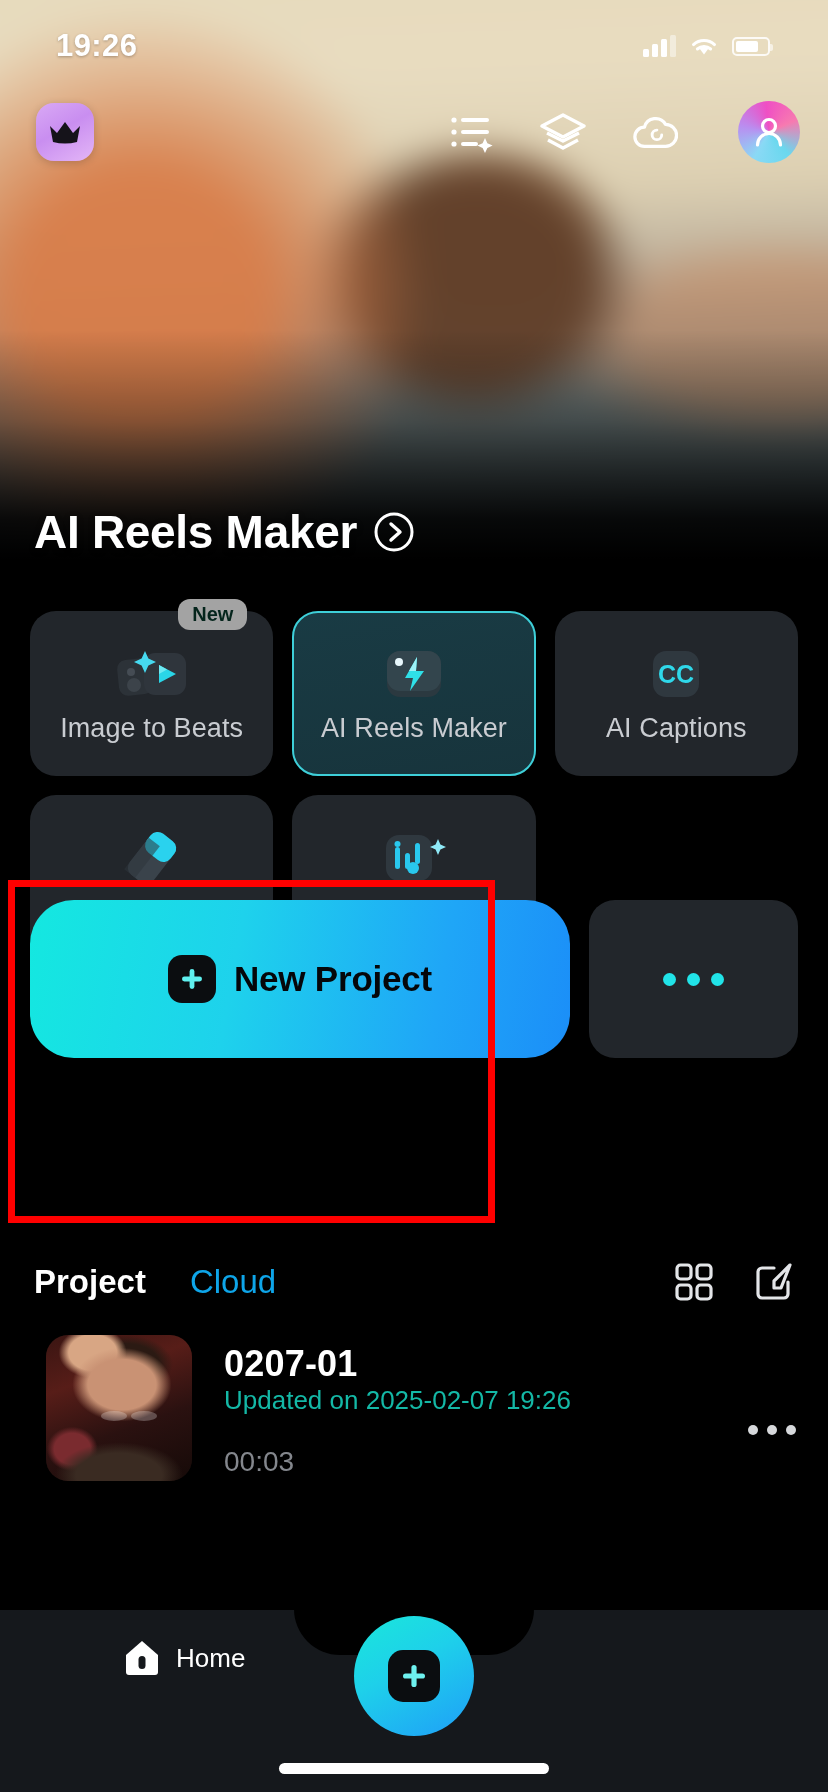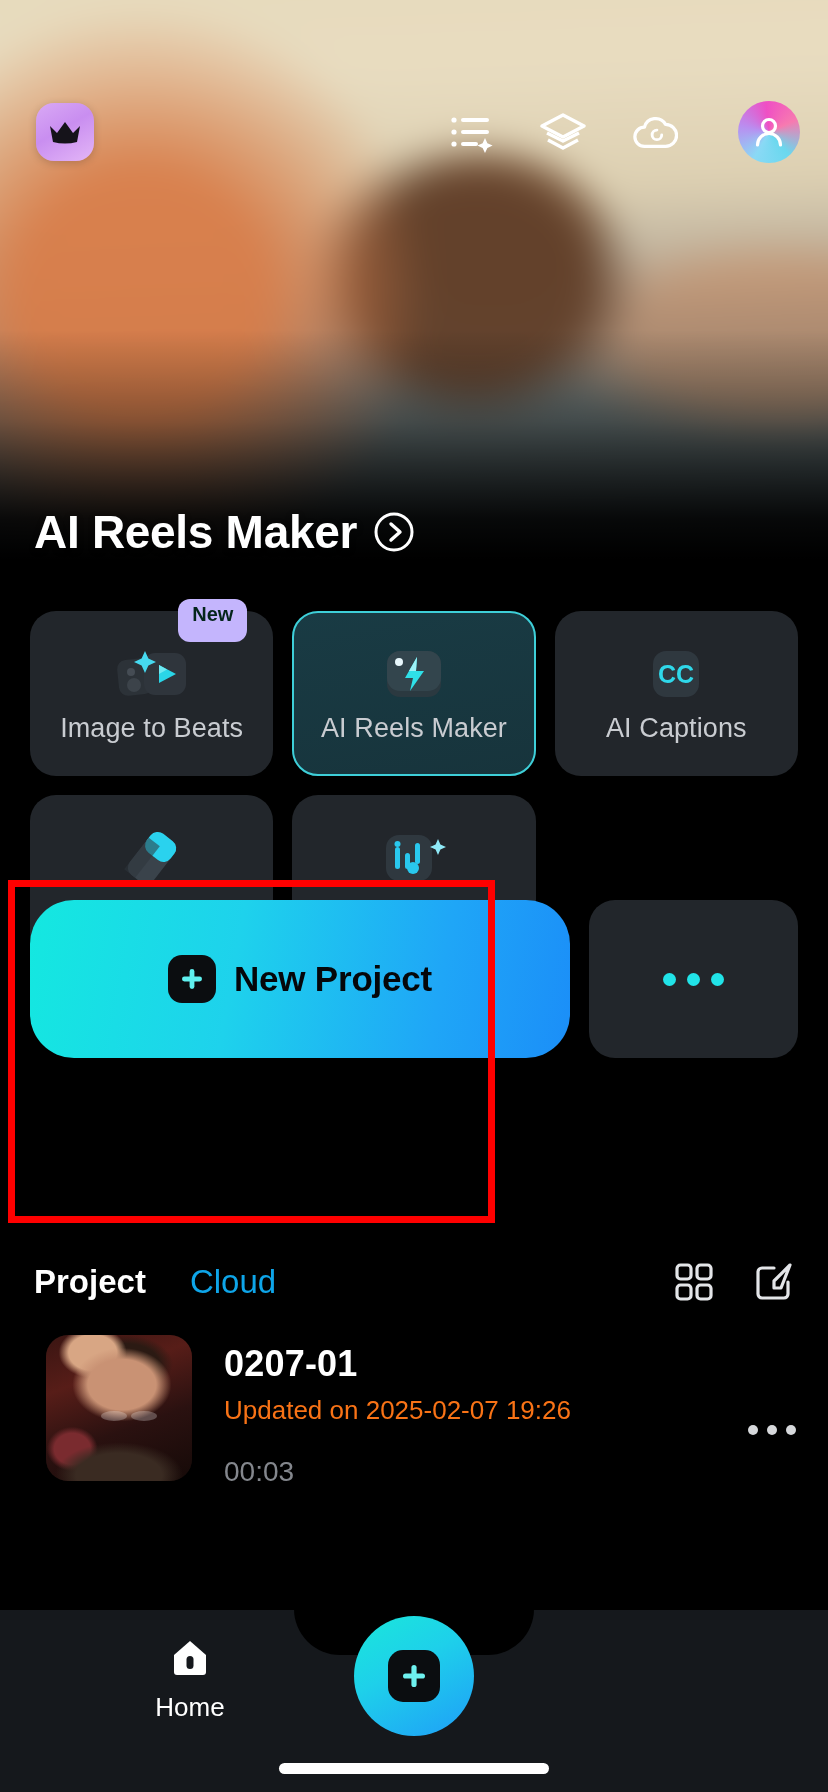--- a/index.html
+++ b/index.html
@@ -138,25 +138,25 @@
     width: 78px; height: 62px;
     display: flex; align-items: center; justify-content: center;
     margin-bottom: 2px;
   }
   .tool-label {
     color: #c9ccd1; font-size: 27px; font-weight: 400;
     letter-spacing: 0.1px;
   }
   .new-badge {
     position: absolute; top: -12px; right: 26px;
-    background: #c4b5fd;
+    background: #a3a3a3;
     color: #05251c;
     font-size: 20px; font-weight: 700;
     border-radius: 12px;
-    padding: 3px 14px 16px;
+    padding: 3px 14px 4px;
     line-height: 1.2;
   }
 
   
   .np-row {
     position: absolute; left: 30px; top: 900px;
     width: 768px; height: 158px;
     display: flex; gap: 19px;
     z-index: 5;
   }
@@ -231,21 +231,21 @@
       linear-gradient(160deg, #3a1512 0%, #571d18 30%, #2a1110 62%, #160a08 100%);
   }
   .thumb-art::after {
     content:''; position:absolute; left: 38%; top: 52%;
     width: 26px; height: 10px; border-radius: 50%;
     background: rgba(255,255,255,0.25);
     box-shadow: 30px 0 0 rgba(255,255,255,0.25);
   }
   .proj-info { margin-left: 32px; padding-top: 8px; flex: 1; }
   .proj-title { color: #fff; font-size: 36px; font-weight: 600; letter-spacing: 0.2px; }
-  .proj-sub { color: #f97316; font-size: 26px; margin-top: 10px; }
+  .proj-sub { color: #14b8a6; font-size: 26px; margin-top: 0; }
   .proj-dur { color: #84878d; font-size: 28px; margin-top: 30px; }
   .proj-more {
     align-self: center; margin-top: 30px;
     display: flex; gap: 9px; padding-right: 10px;
   }
   .proj-more i { width: 10px; height: 10px; border-radius: 50%; background: #d6d8db; display:block; }
 
   
   .botnav {
     position: absolute; left: 0; bottom: 0;
@@ -261,21 +261,21 @@
     background: #000;
     border-radius: 0 0 120px 120px;
   }
   .nav-items {
     position: absolute; inset: 0;
     display: flex; align-items: flex-start;
     justify-content: space-between;
     padding: 26px 120px 0;
   }
   .nav-item {
-    display: flex; flex-direction: column;
+    display: flex; flex-direction: row;
     align-items: center; gap: 12px;
     width: 140px;
   }
   .nav-label { font-size: 26px; }
   .nav-item.active .nav-label { color: #fff; }
   .nav-item.inactive .nav-label { color: #7d8086; }
   .fab {
     position: absolute; left: 50%; top: 6px;
     transform: translateX(-50%);
     width: 120px; height: 120px; border-radius: 50%;
@@ -299,20 +299,39 @@
 </head>
 <body>
 
 <div class="phone">
 
   <div class="hero">
     <div class="hero-img"></div>
     <div class="hero-fade"></div>
   </div>
 
+  <div class="statusbar">
+    <div class="status-time">19:26</div>
+    <div class="status-right">
+      <div class="bars">
+        <i></i>
+          <i></i>
+          <i></i>
+          <i></i>
+      </div>
+      <svg width="30" height="22" viewBox="0 0 30 22">
+        <path d="M15 19.5 L10.5 13.6 A7.5 7.5 0 0 1 19.5 13.6 Z" fill="#fff"></path>
+        <path d="M4.5 9.6 A15.5 15.5 0 0 1 25.5 9.6" stroke="#fff" stroke-width="3" fill="none" stroke-linecap="round"></path>
+        <path d="M8.4 14 A10 10 0 0 1 21.6 14" stroke="#fff" stroke-width="3" fill="none" stroke-linecap="round"></path>
+      </svg>
+      <div class="batt">
+          <span></span>
+        </div>
+    </div>
+  </div>
 
   <div class="topbar">
     <div class="crown-badge">
       <svg width="34" height="26" viewBox="0 0 34 26">
         <path d="M2 7 L9 14 L17 3 L25 14 L32 7 L29 23 Q17 26 5 23 Z" fill="#15131a"></path>
       </svg>
     </div>
     <div class="topbar-spacer"></div>
     <div class="top-icons">
       <div class="ticon">

